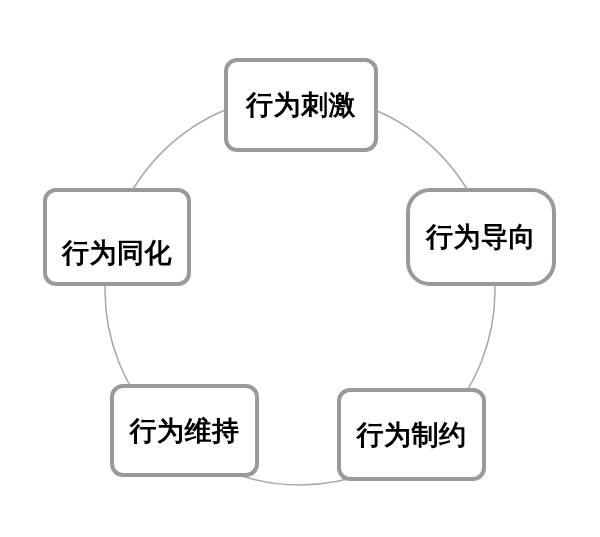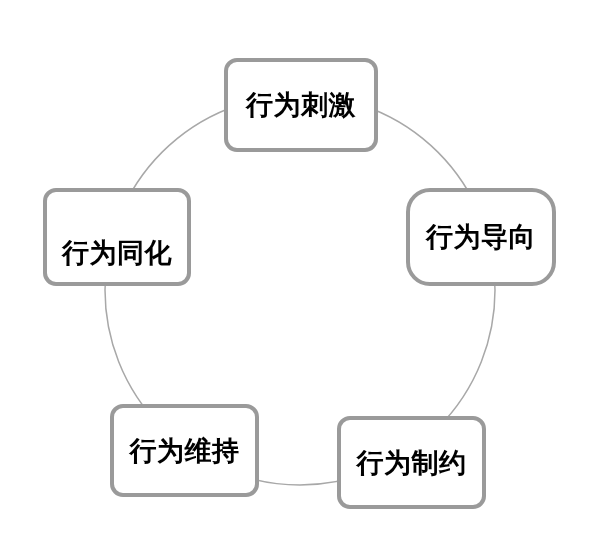--- a/index.html
+++ b/index.html
@@ -42,22 +42,22 @@
     font-size: 27px;
     line-height: 1.1;
     letter-spacing: 0.5px;
     white-space: nowrap;
     text-align: center;
   }
 
   
   #node-0 { left: 224px; top:  58px; width: 154px; height: 94px; }
   #node-1 { left: 406px; top: 188px; width: 150px; height: 98px; }
-  #node-2 { left: 337px; top: 416px; width: 149px; height: 93px; }
-  #node-3 { left: 110px; top: 404px; width: 149px; height: 93px; }
+  #node-2 { left: 337px; top: 388px; width: 149px; height: 93px; }
+  #node-3 { left: 110px; top: 384px; width: 149px; height: 93px; }
   #node-4 { left:  43px; top: 188px; width: 148px; height: 98px; }
 </style>
 </head>
 <body>
 
 <div id="canvas" style="background: rgb(255, 255, 255);">
 
   <svg id="cycle-ring" viewBox="0 0 600 537">
     <circle id="ring-circle" cx="300" cy="290" r="195" fill="none" stroke="#a8a8a8" stroke-width="1.5"></circle>
   </svg>

